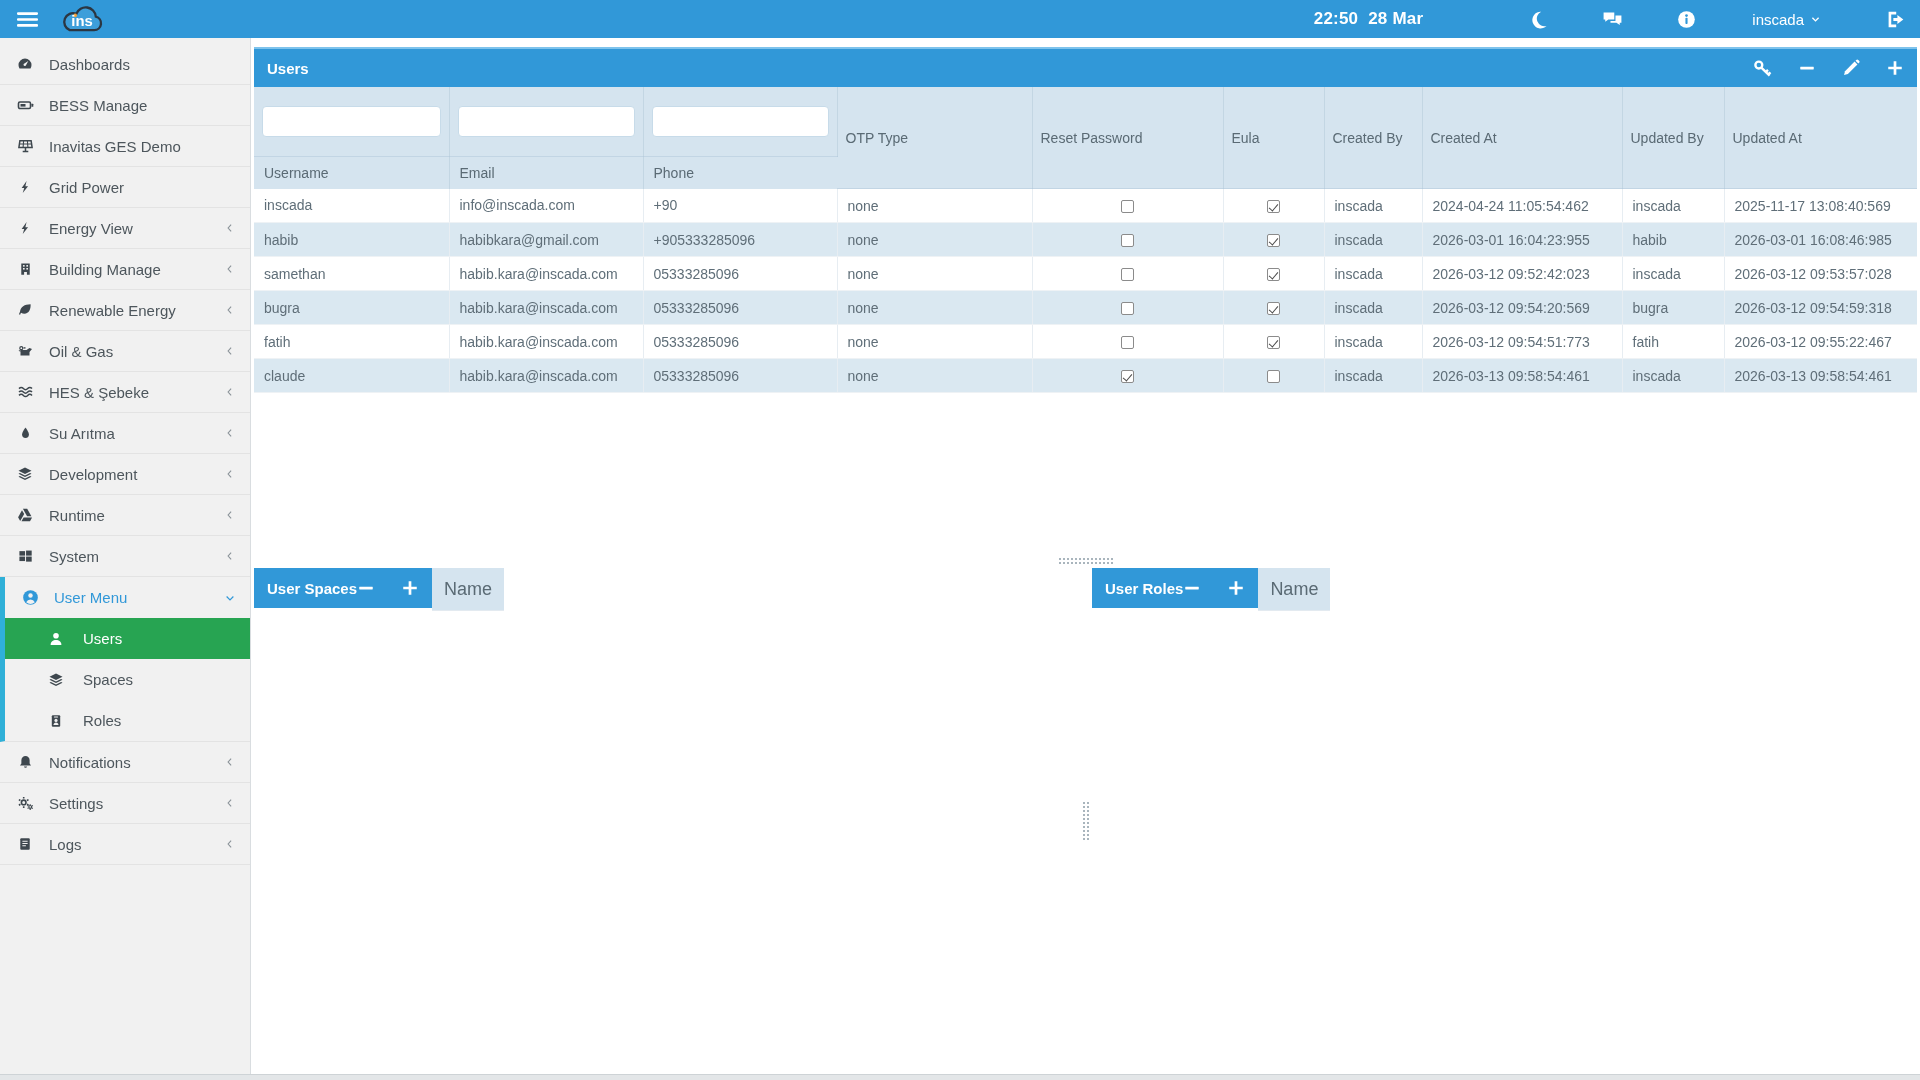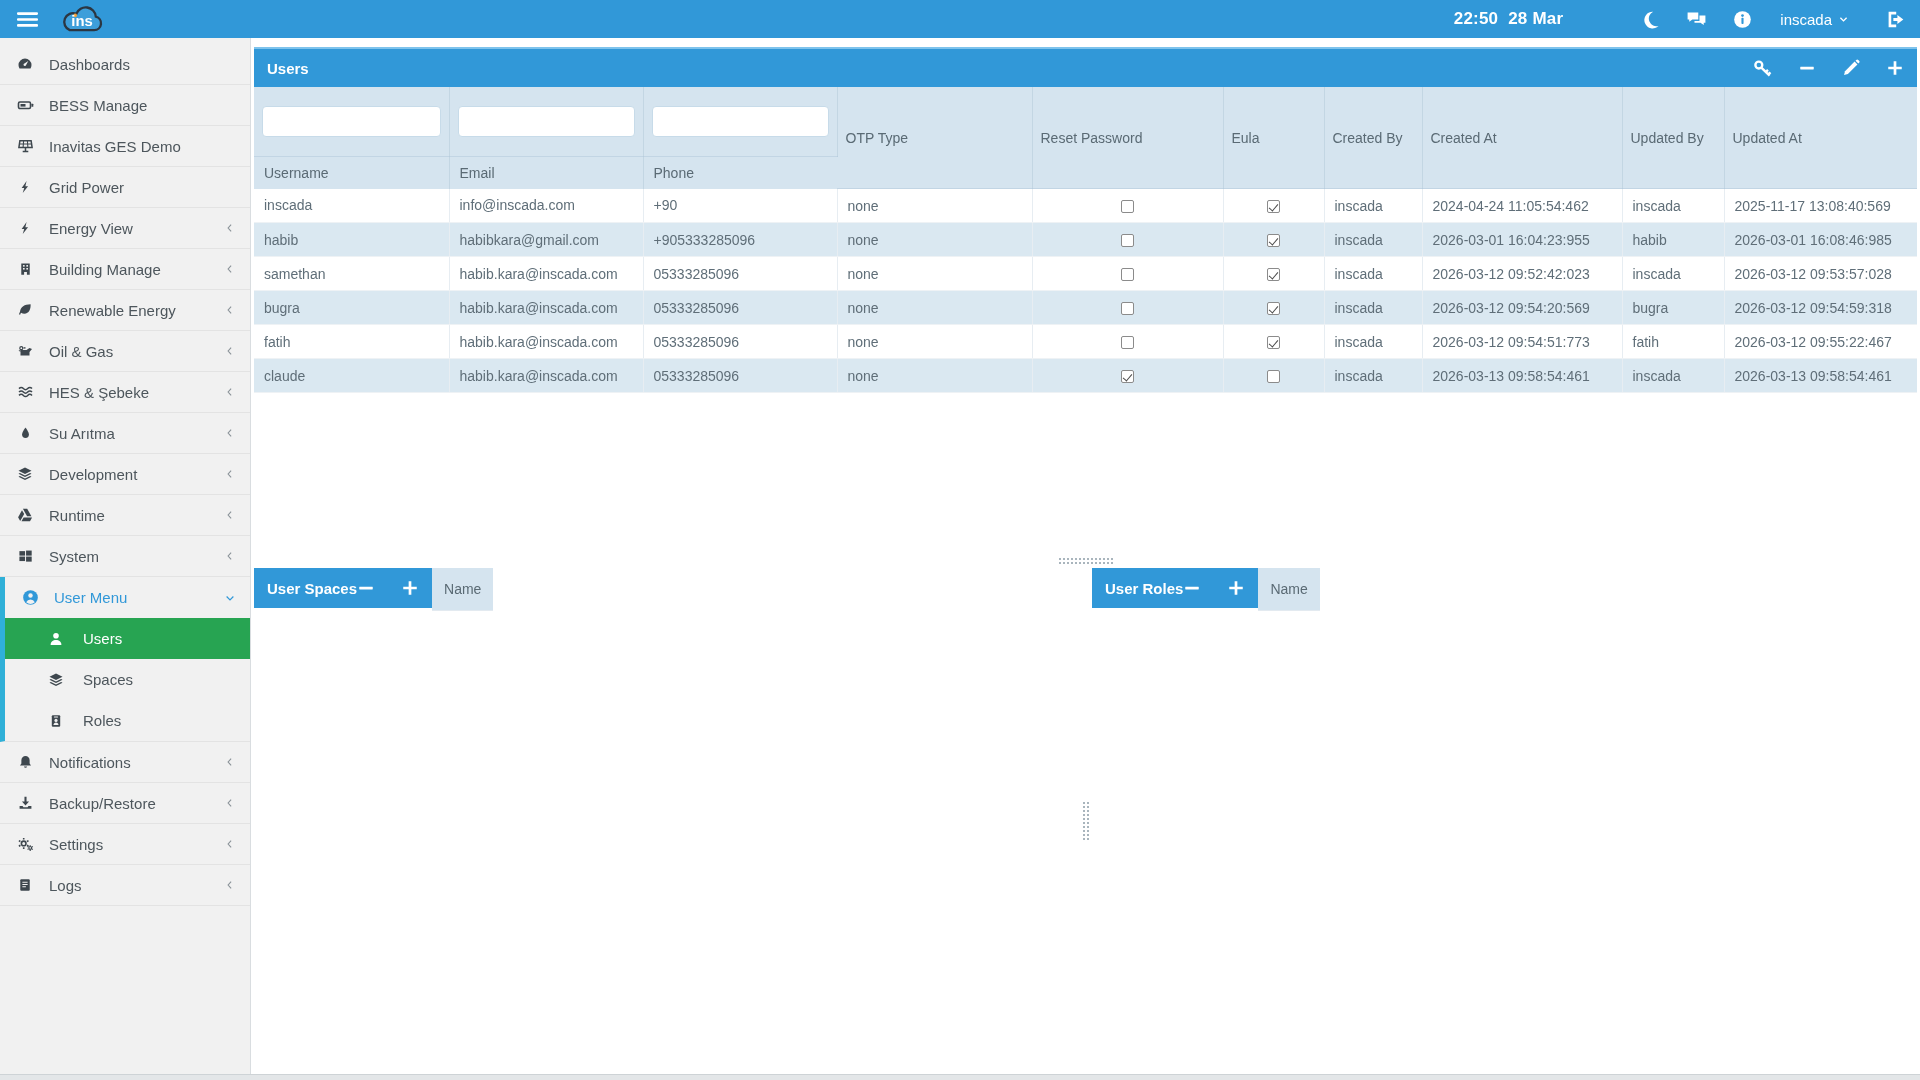--- a/index.html
+++ b/index.html
@@ -7,21 +7,21 @@
   :root{
     --blue:#3198d8; --blue-dark:#2b8cc9; --hdr:#d5e4ef; --alt:#dae8f1;
     --green:#27a452; --cyan:#2fb0d8; --sb:#f1f1f1; --sbsep:#e3e3e3;
     --txt:#5f6e78; --sbtxt:#4d565c;
   }
   svg{display:block}
   
   .topbar{height:38px;background:var(--blue);display:flex;align-items:center;color:#fff;padding:0 14px 0 10px;text-align:right;}
   .hamburger{width:34px;height:38px;display:flex;align-items:center;justify-content:center;cursor:pointer;color:#fff}
   .logo{margin-left:12px;position:relative;display:flex;align-items:center}
-  .topbar-right{margin-left:auto;display:flex;align-items:center;}
+  .topbar-right{margin-left:auto;display:flex;align-items:center;gap:28px;}
   .clock{font-weight:bold;font-size:17px;letter-spacing:.2px;display:flex;gap:10px;margin-right:52px}
   .tb-icon{color:#fff;margin-left:26px;cursor:pointer}
   .user-dd{display:flex;align-items:center;gap:6px;margin-left:28px;font-size:15px;cursor:pointer}
   .logout{margin-left:36px}
   
   .app{display:flex;height:1036px;}
   .sidebar{width:251px;background:var(--sb);border-right:1px solid #d9dde0;padding-top:6px;overflow:hidden}
   .nav-item{height:41px;display:flex;align-items:center;padding:0 14px;border-bottom:1px solid var(--sbsep);
     color:var(--sbtxt);font-size:15px;cursor:pointer;background:var(--sb)}
   .nav-icon{width:22px;margin-right:13px;display:flex;justify-content:center;color:#3e474e;flex:none}
@@ -64,21 +64,21 @@
   
   .h-split{height:15px;position:relative;flex:none}
   .grip-h{position:absolute;left:50%;top:4px;width:56px;height:8px;transform:translateX(-50%);
     background-image:radial-gradient(#a9b5bd 1px, transparent 1.2px);background-size:4px 4px;cursor:row-resize}
   .bottom-row{flex:1;display:flex;min-height:0;padding-bottom:0}
   .b-panel{flex:1;display:flex;flex-direction:row;min-width:0}
   .v-split{width:13px;position:relative;flex:none}
   .grip-v{position:absolute;top:50%;left:50%;width:8px;height:40px;transform:translate(-50%,-50%);
     background-image:radial-gradient(#a9b5bd 1px, transparent 1.2px);background-size:4px 4px;cursor:col-resize}
   .name-hdr{height:43px;background:var(--hdr);display:flex;align-items:center;padding:0 12px;
-    color:#5a6a74;font-size:14px;flex:none;border-bottom:1px solid #e3eaf0}
+    color:#5a6a74;font-size:18px;flex:none;border-bottom:1px solid #e3eaf0}
   .b-body{flex:1;background:#fff}
   .bottom-strip{height:6px;background:#e3e6e8;border-top:1px solid #ced3d6}
 </style>
 </head>
 <body>
 
 <div class="topbar">
   <div class="hamburger">
     <svg width="21" height="17" viewBox="0 0 20 16" fill="currentColor">
         <rect y="1" width="20" height="2.6" rx="1"></rect>
@@ -379,34 +379,20 @@
           </svg>
         </span>
       <span class="nav-label">Notifications</span>
       <span class="chev">
           <svg width="12" height="12" viewBox="0 0 16 16">
             <path d="M9.5 3.5L5.5 8l4 4.5" fill="none" stroke="currentColor" stroke-width="1.5"></path>
           </svg>
         </span>
     </div>
 
-    <div class="nav-item">
-      <span class="nav-icon">
-          <svg width="15" height="16" viewBox="0 0 16 16" fill="currentColor">
-            <path d="M6.9 1.4h2.2v5h2.7L8 10.6 4.2 6.4h2.7z"></path>
-            <path d="M1.7 11.3h3.2l.9 1.2h4.4l.9-1.2h3.2V14H1.7z"></path>
-          </svg>
-        </span>
-      <span class="nav-label">Backup/Restore</span>
-      <span class="chev">
-          <svg width="12" height="12" viewBox="0 0 16 16">
-            <path d="M9.5 3.5L5.5 8l4 4.5" fill="none" stroke="currentColor" stroke-width="1.5"></path>
-          </svg>
-        </span>
-    </div>
 
     <div class="nav-item">
       <span class="nav-icon">
           <svg width="17" height="16" viewBox="0 0 16 16">
             <g fill="none" stroke="currentColor" stroke-width="1.6">
               <circle cx="6.2" cy="7.4" r="2.3"></circle>
               <path d="M6.2 3.6V1.9M6.2 11.2v1.7M2.9 5.5L1.4 4.6M9.5 5.5l1.5-.9M2.9 9.3l-1.5.9M9.5 9.3l1.5.9"></path>
             </g>
             <g fill="none" stroke="currentColor" stroke-width="1.2">
               <circle cx="12.7" cy="11.9" r="1.4"></circle>

